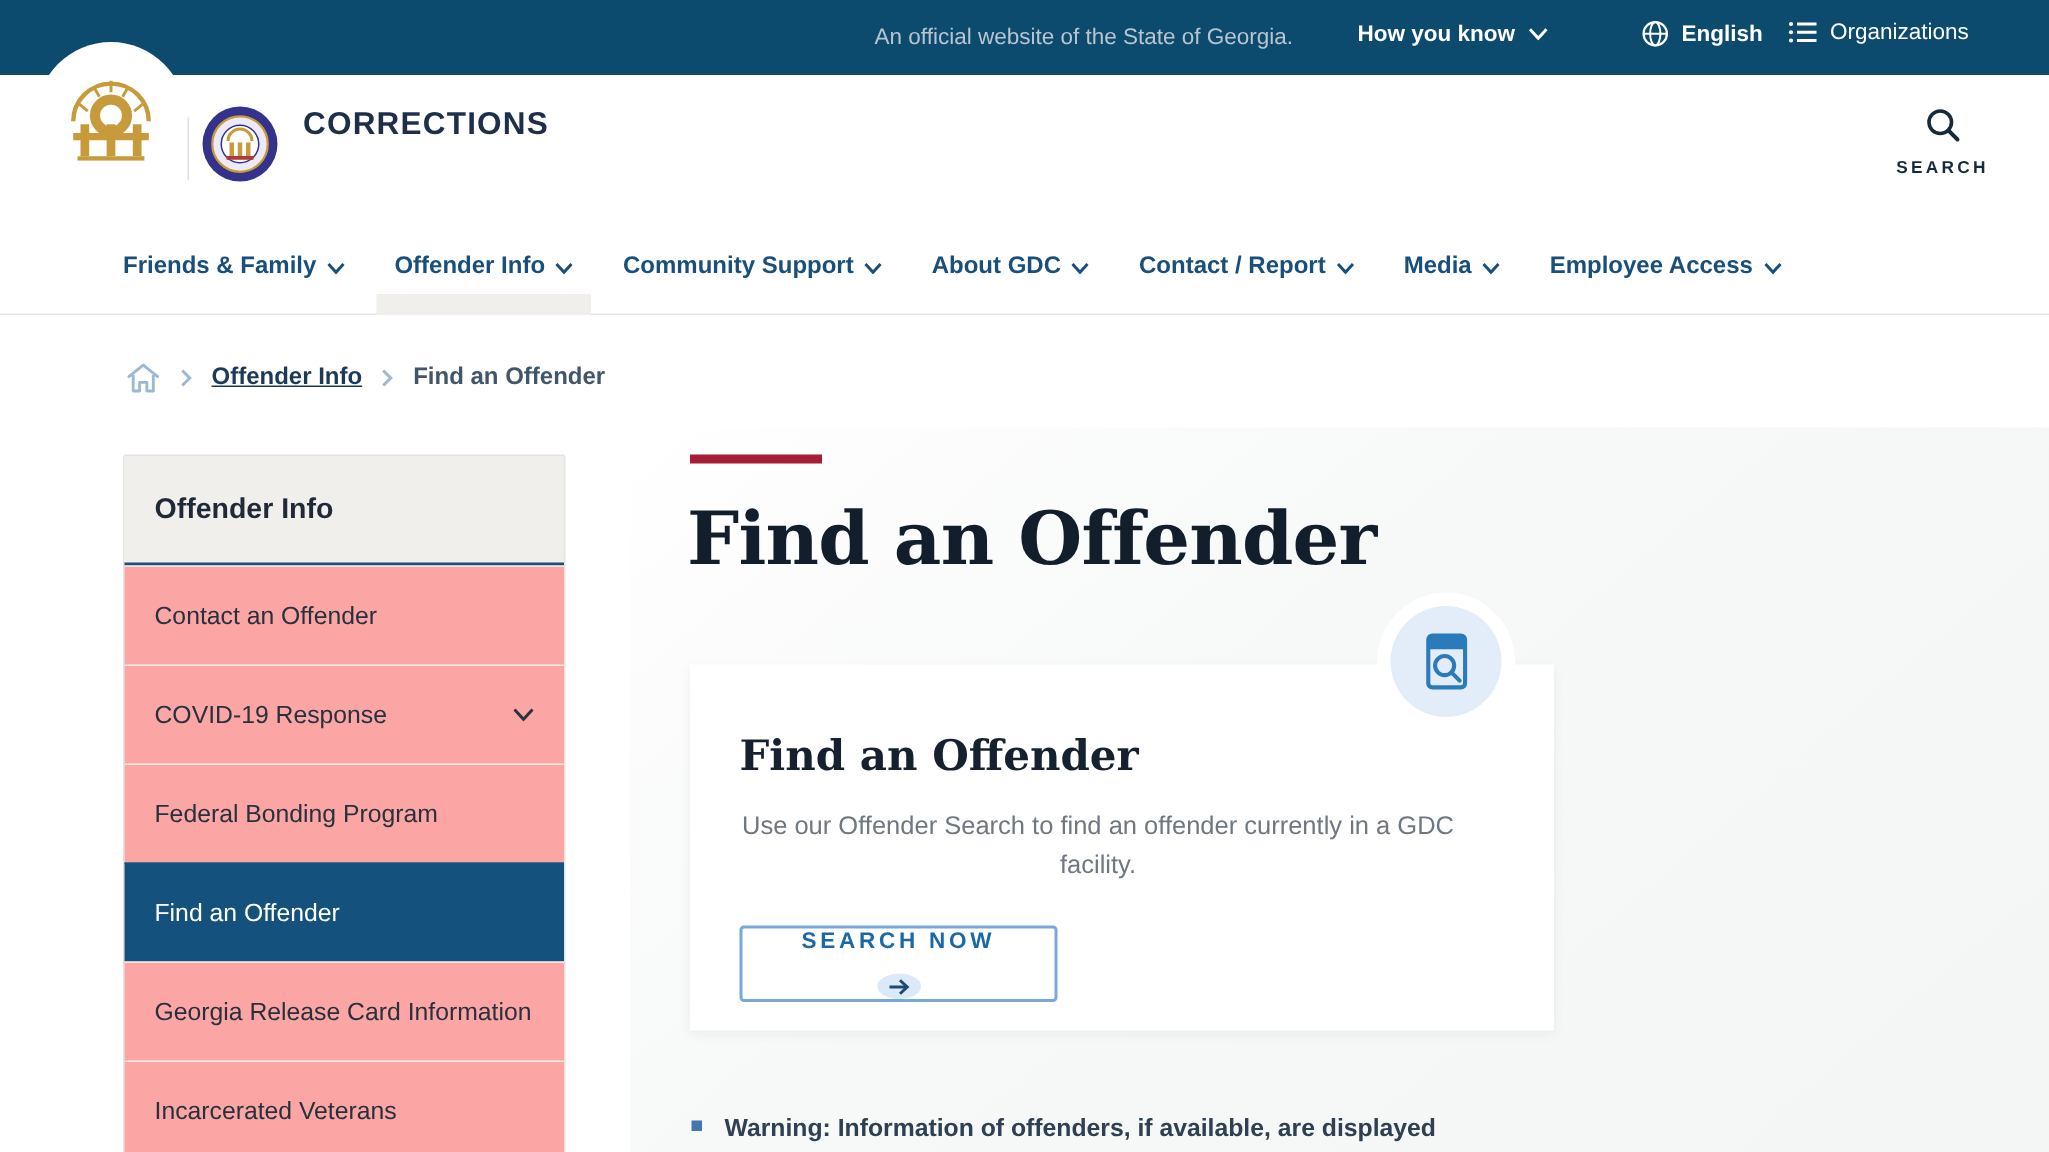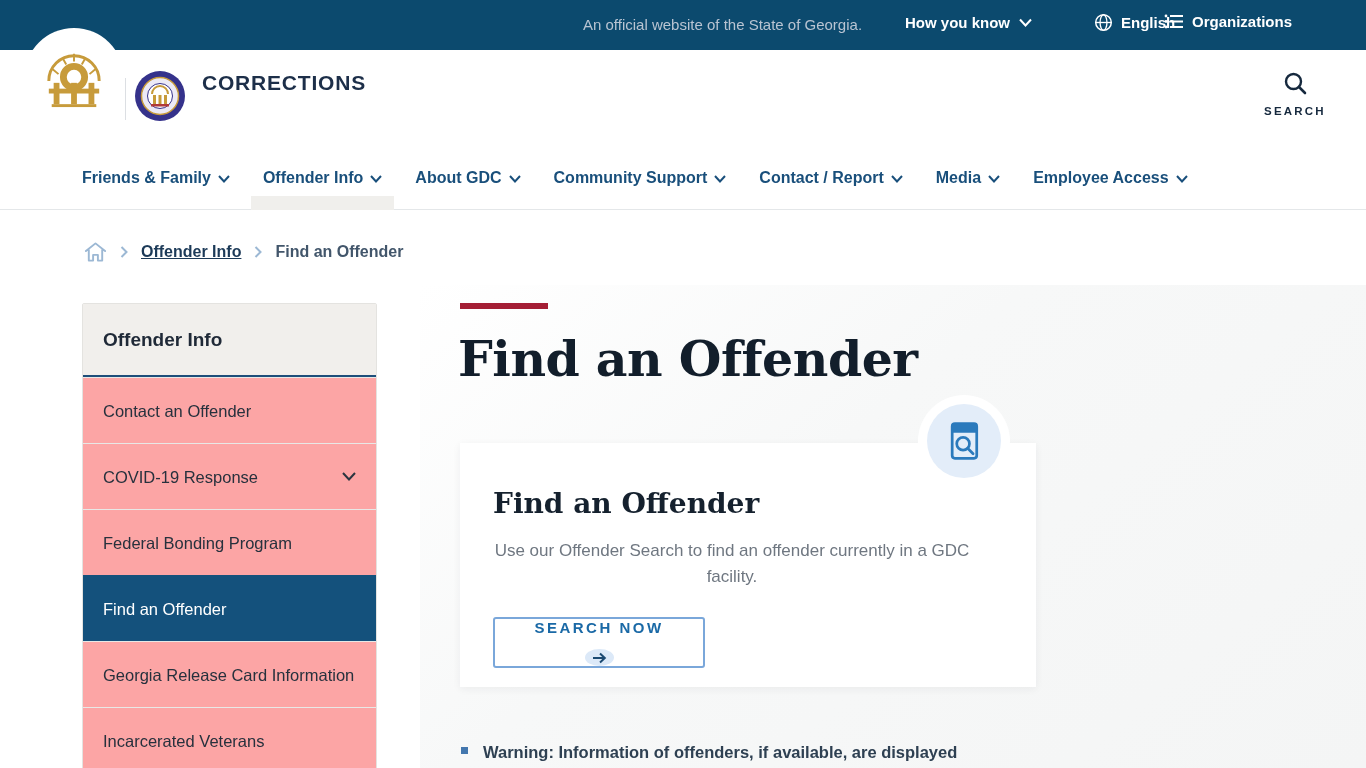--- a/index.html
+++ b/index.html
@@ -7,22 +7,22 @@
   body { font-family:"Liberation Sans", sans-serif; background:#fff; }
   .page { position:relative; width:1366px; height:768px; overflow:hidden; background:#fff; }
 
   
   .topbar { position:absolute; left:0; top:0; width:1366px; height:50px; background:#0c4a6e; z-index:5; }
   .topbar .official { position:absolute; left:583px; top:16px; font-size:15px; color:#B9C4D2; }
   .topbar .hyk { position:absolute; left:905px; top:14px; display:flex; align-items:center; gap:9px;
                  font-size:15px; font-weight:700; color:#FFFFFF; cursor:pointer; }
   .topbar .lang { position:absolute; left:1094px; top:13px; display:flex; align-items:center; gap:8px;
                   font-size:15px; font-weight:700; color:#FFFFFF; cursor:pointer; }
-  .topbar .orgs { position:absolute; left:1164px; top:13px; display:flex; align-items:center; gap:8px;
-                  font-size:15px; font-weight:700; color:#FFFFFF; cursor:pointer; }
+  .topbar .orgs { position:absolute; left:1192px; top:13px; display:flex; align-items:center; gap:8px;
+                  font-size:15px; font-weight:400; color:#FFFFFF; cursor:pointer; }
 
   
   .header { position:absolute; left:0; top:50px; width:1366px; height:96px; background:#fff; z-index:4; }
   .logo-circle { position:absolute; left:24px; top:28px; width:100px; height:100px; border-radius:50%;
                  background:#fff; z-index:6; display:flex; align-items:center; justify-content:center; }
   .hdr-divider { position:absolute; left:125px; top:78px; width:1px; height:42px; background:#DCDFE3; z-index:7; }
   .seal { position:absolute; left:134px; top:70px; width:52px; height:52px; z-index:7; }
   .org-title { position:absolute; left:202px; top:71px; z-index:7; color:#1D2F49; }
   .org-title .l1 { font-size:21px; font-weight:700; letter-spacing:0.8px; line-height:25px; }
   .org-title .l1 .of { font-family:"DejaVu Serif", serif; font-style:italic; font-weight:400;
@@ -165,27 +165,27 @@
           <polyline points="1,1 6,6.5 11,1" fill="none" stroke="#194F7B" stroke-width="2"></polyline>
         </svg>
     </div>
     <div class="nav-item active">
       <span>Offender Info</span>
       <svg width="12" height="8" viewBox="0 0 12 8">
           <polyline points="1,1 6,6.5 11,1" fill="none" stroke="#194F7B" stroke-width="2"></polyline>
         </svg>
     </div>
     <div class="nav-item">
+      <span>Community Support</span>
+      <svg width="12" height="8" viewBox="0 0 12 8">
+          <polyline points="1,1 6,6.5 11,1" fill="none" stroke="#194F7B" stroke-width="2"></polyline>
+        </svg>
+    </div>
+    <div class="nav-item">
       <span>About GDC</span>
-      <svg width="12" height="8" viewBox="0 0 12 8">
-          <polyline points="1,1 6,6.5 11,1" fill="none" stroke="#194F7B" stroke-width="2"></polyline>
-        </svg>
-    </div>
-    <div class="nav-item">
-      <span>Community Support</span>
       <svg width="12" height="8" viewBox="0 0 12 8">
           <polyline points="1,1 6,6.5 11,1" fill="none" stroke="#194F7B" stroke-width="2"></polyline>
         </svg>
     </div>
     <div class="nav-item">
       <span>Contact / Report</span>
       <svg width="12" height="8" viewBox="0 0 12 8">
           <polyline points="1,1 6,6.5 11,1" fill="none" stroke="#194F7B" stroke-width="2"></polyline>
         </svg>
     </div>

